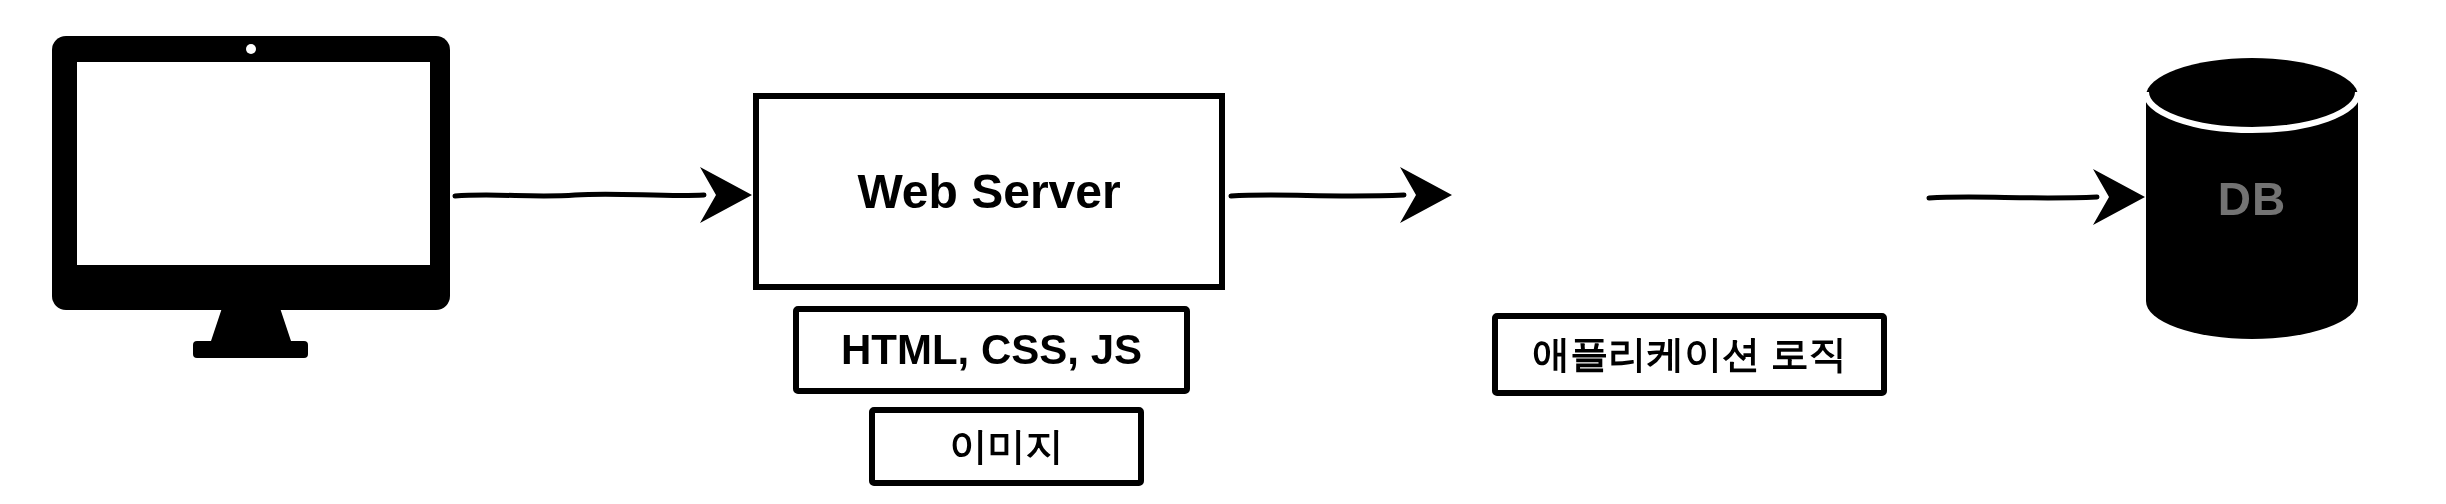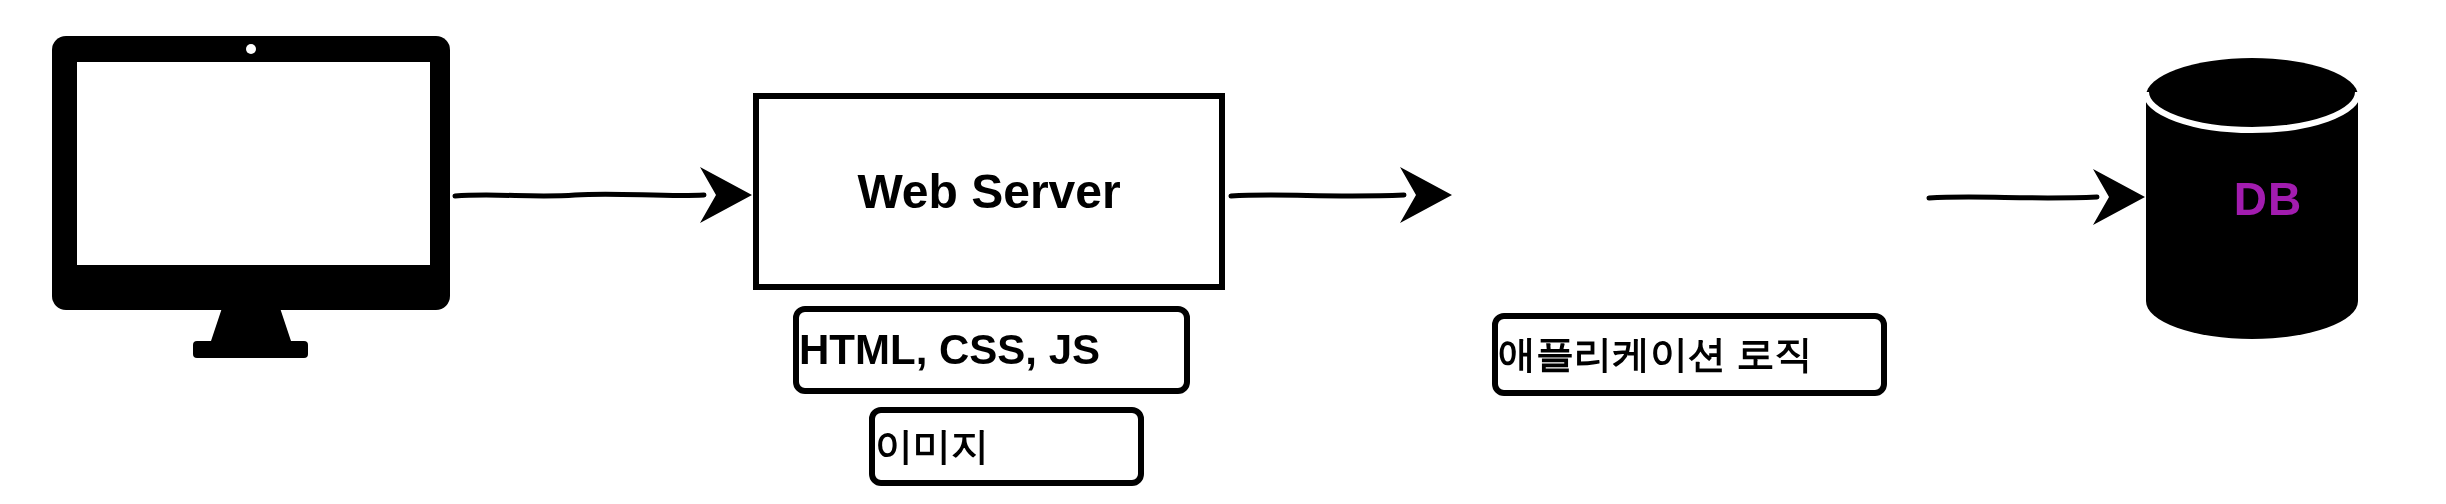--- a/index.html
+++ b/index.html
@@ -39,24 +39,24 @@
   }
   .box-was {
     left: 1450px; top: 97px; width: 474px; height: 200px;
     font-size: 46px;
   }
   .chip {
     position: absolute;
     box-sizing: border-box;
     background: #ffffff;
     border: 6px solid #000000;
-    border-radius: 12px;
+    border-radius: 5px;
     display: flex;
     align-items: center;
-    justify-content: flex-start;
+    justify-content: center;
     font-weight: bold;
   }
   .chip-web-static {
     left: 793px; top: 306px; width: 397px; height: 88px;
     font-size: 42px;
   }
   .chip-web-images {
     left: 853px; top: 407px; width: 275px; height: 79px;
     font-size: 38px;
     margin-left: 16px;
@@ -64,25 +64,24 @@
   .chip-was-logic {
     left: 1492px; top: 313px; width: 395px; height: 83px;
     font-size: 38px;
   }
   .db-label {
     position: absolute;
     left: 2146px; top: 96px; width: 212px; height: 205px;
     display: flex;
     align-items: center;
     justify-content: center;
-    color: #a21caf;
+    color: #737373;
     font-weight: bold;
     font-size: 46px;
     letter-spacing: 1px;
-    padding-left: 16px;
   }
 </style>
 </head>
 <body>
 
 <div class="canvas">
 
   <svg class="svg-layer" viewBox="0 0 2446 504" xmlns="http://www.w3.org/2000/svg">
 
     <g>

